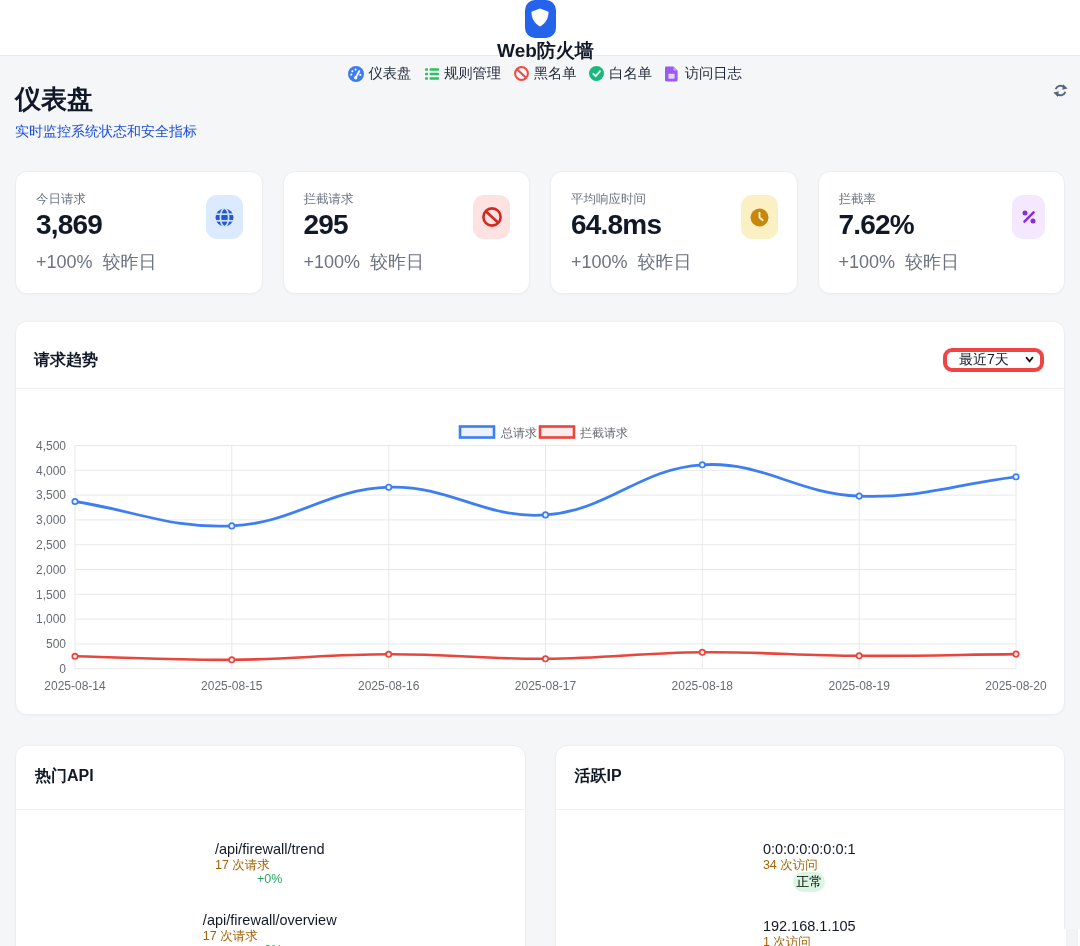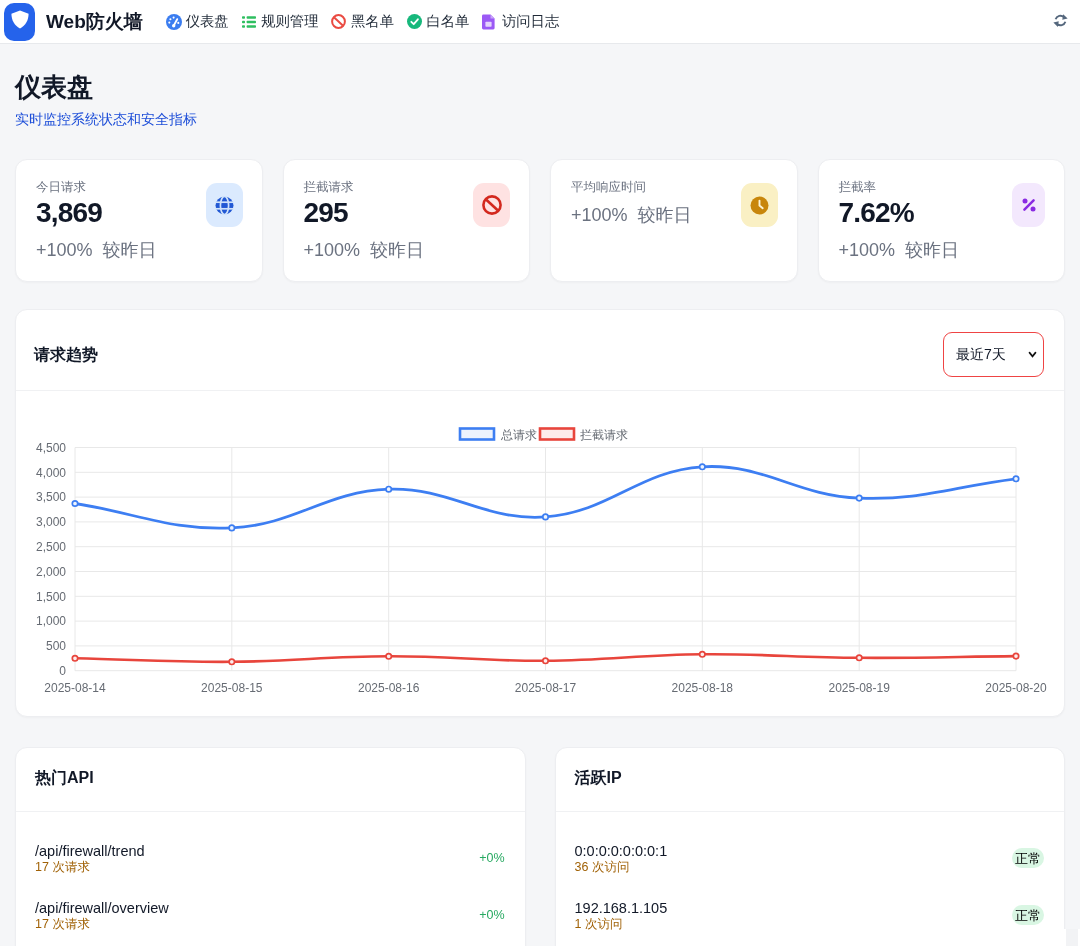--- a/index.html
+++ b/index.html
@@ -1,20 +1,20 @@
 <!DOCTYPE html>
 <html lang="zh"><head>
 <meta charset="utf-8">
 <title>Web防火墙</title>
 <style>
 * { margin:0; padding:0; box-sizing:border-box; }
 html,body { width:1080px; background:#f5f6f8; font-family:"Liberation Sans",sans-serif; color:#1f2937; }
 body { height:946px; overflow:hidden; }
 
-.topbar { height:44px; background:#fff; border-bottom:1px solid #e7e9ec; display:flex; align-items:center; padding:0 4px; }
+.topbar { height:56px; background:#fff; border-bottom:1px solid #e7e9ec; display:flex; align-items:center; padding:0 4px;flex-direction:column; }
 .logo { width:31px; height:38px; background:#2563eb; border-radius:10px; display:flex; align-items:center; justify-content:center; flex:0 0 auto; }
 .logo svg { margin-bottom:4px; }
 .brand { font-size:19px; font-weight:bold; color:#111827; margin-left:11px; letter-spacing:0; }
 .nav { display:flex; align-items:center; margin-left:23px; }
 .nav a { display:flex; align-items:center; font-size:14.3px; color:#1f2937; text-decoration:none; margin-right:12.6px; }
 .nav a .nicon { width:16px; height:16px; margin-right:4px; display:inline-block; }
 .refresh { margin-left:auto; margin-right:5px; width:18px; height:18px; }
 
 .container { padding:0 15px; }
 h1.pagetitle { font-size:26px; font-weight:bold; color:#111827; padding-top:18px; line-height:1; margin-top:12px; }
@@ -28,28 +28,28 @@
 .scard .chip { position:absolute; top:23px; right:19px; width:37px; height:44px; border-radius:11px; display:flex; align-items:center; justify-content:center; }
 .chip.c-purple { width:33px; }
 .chip.c-blue { background:#dbeafe; }
 .chip.c-red { background:#fee2e2; }
 .chip.c-yellow { background:#faf0c4; }
 .chip.c-purple { background:#f3e8fd; }
 
 .chartcard { background:#fff; border:1px solid #edeef1; border-radius:12px; margin-top:27px; box-shadow:0 1px 2px rgba(16,24,40,.03); }
 .chead { display:flex; align-items:center; justify-content:space-between; padding:22px 20px 13px 18px; border-bottom:1px solid #f0f1f3; }
 .chead h2 { font-size:16px; line-height:31px; font-weight:bold; color:#111827; }
-.select { width:101px; height:45px; border:1px solid #ef4444; border-radius:9px; background:#fff; display:flex; align-items:center; font-size:14px; color:#111827; padding:0 6px 0 12px; justify-content:space-between; }
+.select { width:101px; height:24px; border:4px solid #ef4444; border-radius:9px; background:#fff; display:flex; align-items:center; font-size:14px; color:#111827; padding:0 6px 0 12px; justify-content:space-between; }
 .chartbody { padding:16px 0 19px 0; font-size:0; }
 
 .bottom { display:grid; grid-template-columns:1fr 1fr; gap:29px; margin-top:30px; }
 .bcard { background:#fff; border:1px solid #edeef1; border-radius:12px; box-shadow:0 1px 2px rgba(16,24,40,.03); height:230px; overflow:hidden; }
 .bcard .bhead { padding:21px 32px 24px 19px; border-bottom:1px solid #f0f1f3; font-size:16px; line-height:18px; font-weight:bold; color:#111827; }
 .blist { padding-top:17.5px; }
-.brow { display:flex; align-items:center; justify-content:space-between; padding:13px 20px 13px 19px; }
+.brow { display:flex; align-items:center; justify-content:space-between; padding:13px 20px 13px 19px;flex-direction:column; }
 .brow .bmain { font-size:14.5px; line-height:17px; color:#111827; }
 .brow .bsub { font-size:12.5px; line-height:14px; color:#a16207; margin-top:0; }
 .brow .bright { font-size:12.5px; color:#27a961; }
 .badge { background:#d9f6e3; color:#000000; font-size:13px; line-height:13px; padding:3.5px 3px; border-radius:10px; }
 </style>
 </head>
 <body>
 <header class="topbar">
   <div class="logo">
     <svg width="20" height="21" viewBox="0 0 24 24" preserveAspectRatio="none">
@@ -141,20 +141,21 @@
       <div class="sdelta">+100%&nbsp; 较昨日</div>
       <div class="chip c-red">
         <svg width="20" height="20" viewBox="0 0 20 20">
             <circle cx="10" cy="10" r="8.6" fill="none" stroke="#d3281e" stroke-width="2.6"></circle>
             <line x1="4.3" y1="4.8" x2="15.7" y2="15.2" stroke="#d3281e" stroke-width="2.6"></line>
           </svg>
       </div>
     </div>
     <div class="scard">
       <div class="slabel">平均响应时间</div>
+      <div class="svalue">64.8ms</div>
       <div class="sdelta">+100%&nbsp; 较昨日</div>
       <div class="chip c-yellow">
         <svg width="19" height="19" viewBox="0 0 19 19">
             <circle cx="9.5" cy="9.5" r="9" fill="#c8860b"></circle>
             <path d="M9.5 4.6 V 9.5 L12.7 12.2" fill="none" stroke="#fcf3d3" stroke-width="1.9" stroke-linecap="round"></path>
           </svg>
       </div>
     </div>
     <div class="scard">
       <div class="slabel">拦截率</div>
@@ -260,21 +261,21 @@
         <div class="bright">+0%</div>
       </div>
       </div>
     </div>
     <div class="bcard">
       <div class="bhead">活跃IP</div>
         <div class="blist">
       <div class="brow">
         <div>
               <div class="bmain">0:0:0:0:0:0:0:1</div>
-              <div class="bsub">36 次访问</div>
+              <div class="bsub">34 次访问</div>
             </div>
         <div class="badge">正常</div>
       </div>
       <div class="brow">
         <div>
               <div class="bmain">192.168.1.105</div>
               <div class="bsub">1 次访问</div>
             </div>
         <div class="badge">正常</div>
       </div>

